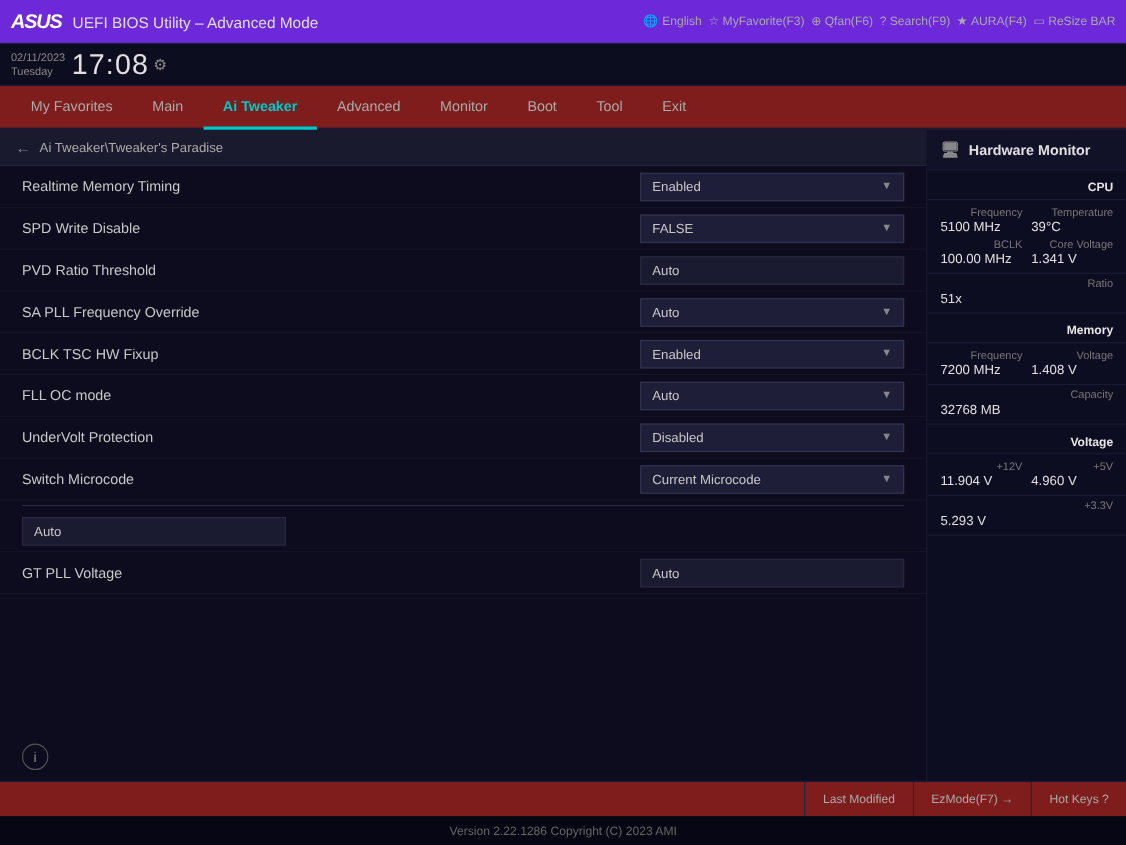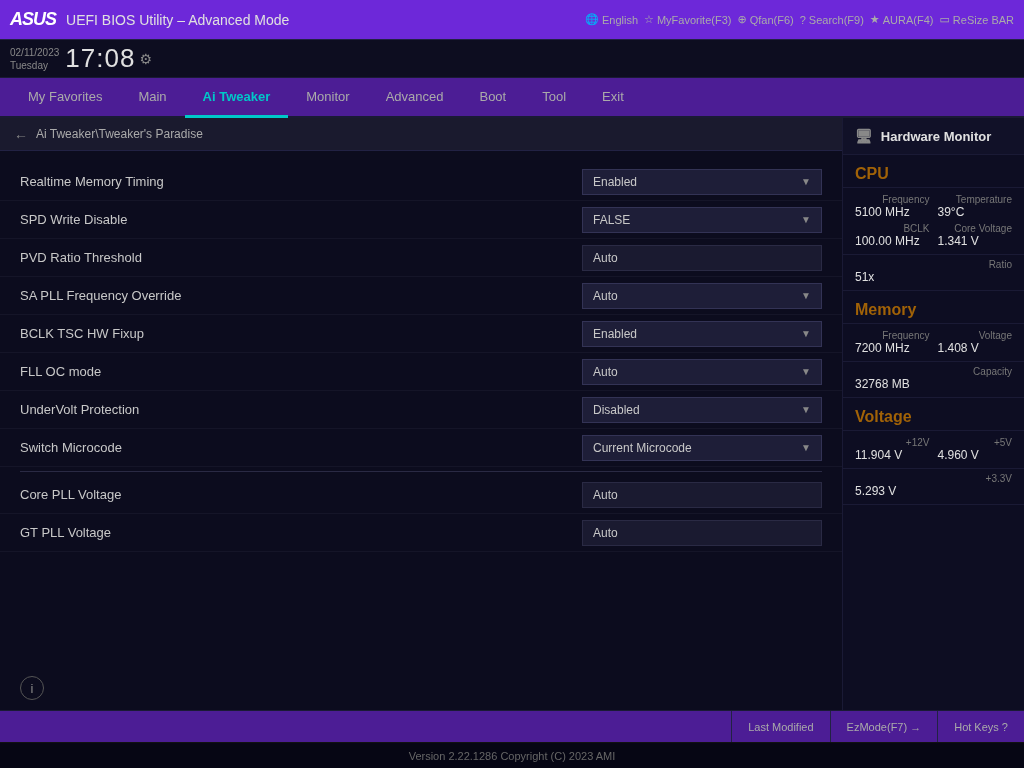--- a/index.html
+++ b/index.html
@@ -117,21 +117,21 @@
     }
 
     .settings-icon-small {
       color: #888;
       font-size: 14px;
       margin-right: 16px;
     }
 
     
     .nav-bar {
-      background: #4c1d95;
+      background: #7f1d1d;
       display: flex;
       align-items: stretch;
       height: 40px;
       border-bottom: 2px solid #1a1a35;
       padding: 0 10px;
     }
 
     .nav-item {
       padding: 0 18px;
       display: flex;
@@ -181,21 +181,21 @@
 
     .breadcrumb-arrow {
       color: #888;
       font-size: 14px;
     }
 
     
     .settings-list {
       flex: 1;
       overflow-y: auto;
-      padding: 12px 0;
+      padding: 0 0;
     }
 
     .settings-list::-webkit-scrollbar {
       width: 6px;
     }
     .settings-list::-webkit-scrollbar-track {
       background: #0a0a1a;
     }
     .settings-list::-webkit-scrollbar-thumb {
       background: #333;
@@ -292,25 +292,26 @@
       color: #e0e0e0;
       border-bottom: 1px solid #1a1a35;
     }
 
     .monitor-icon {
       color: #888;
       font-size: 14px;
     }
 
     .sidebar-section-title {
-      color: #a16207;
-      font-size: 16px;
+      color: #e5e5e5;
+      font-size: 11px;
       font-weight: 600;
       padding: 10px 12px 4px 12px;
       border-bottom: 1px solid #1a1a35;
+      text-align: right;
     }
 
     .monitor-grid {
       display: grid;
       grid-template-columns: 1fr 1fr;
       gap: 4px 8px;
       padding: 6px 12px;
       border-bottom: 1px solid #1a1a35;
     }
 
@@ -331,21 +332,21 @@
       font-weight: 500;
     }
 
     .monitor-single {
       padding: 4px 12px 6px 12px;
       border-bottom: 1px solid #1a1a35;
     }
 
     
     .footer {
-      background: #4c1d95;
+      background: #7f1d1d;
       height: 32px;
       display: flex;
       align-items: center;
       justify-content: flex-end;
       gap: 0;
       border-top: 1px solid #1a1a35;
       font-size: 11px;
     }
 
     .footer-item {
@@ -407,24 +408,24 @@
     <div class="nav-item">
       <span>My Favorites</span>
     </div>
     <div class="nav-item">
       <span>Main</span>
     </div>
     <div class="nav-item active">
       <span>Ai Tweaker</span>
     </div>
     <div class="nav-item">
+      <span>Advanced</span>
+    </div>
+    <div class="nav-item">
       <span>Monitor</span>
-    </div>
-    <div class="nav-item">
-      <span>Advanced</span>
     </div>
     <div class="nav-item">
       <span>Boot</span>
     </div>
     <div class="nav-item">
       <span>Tool</span>
     </div>
     <div class="nav-item">
       <span>Exit</span>
     </div>
@@ -500,21 +501,20 @@
           <div class="setting-label">Switch Microcode</div>
           <div class="dropdown-control">
             <span>Current Microcode</span>
             <span class="dropdown-arrow">▼</span>
           </div>
         </div>
 
         <div class="divider-row"></div>
 
         <div class="setting-row">
-          <div class="setting-label">Core PLL Voltage</div>
           <div class="text-control">
             <span>Auto</span>
           </div>
         </div>
 
         <div class="setting-row">
           <div class="setting-label">GT PLL Voltage</div>
           <div class="text-control">
             <span>Auto</span>
           </div>

